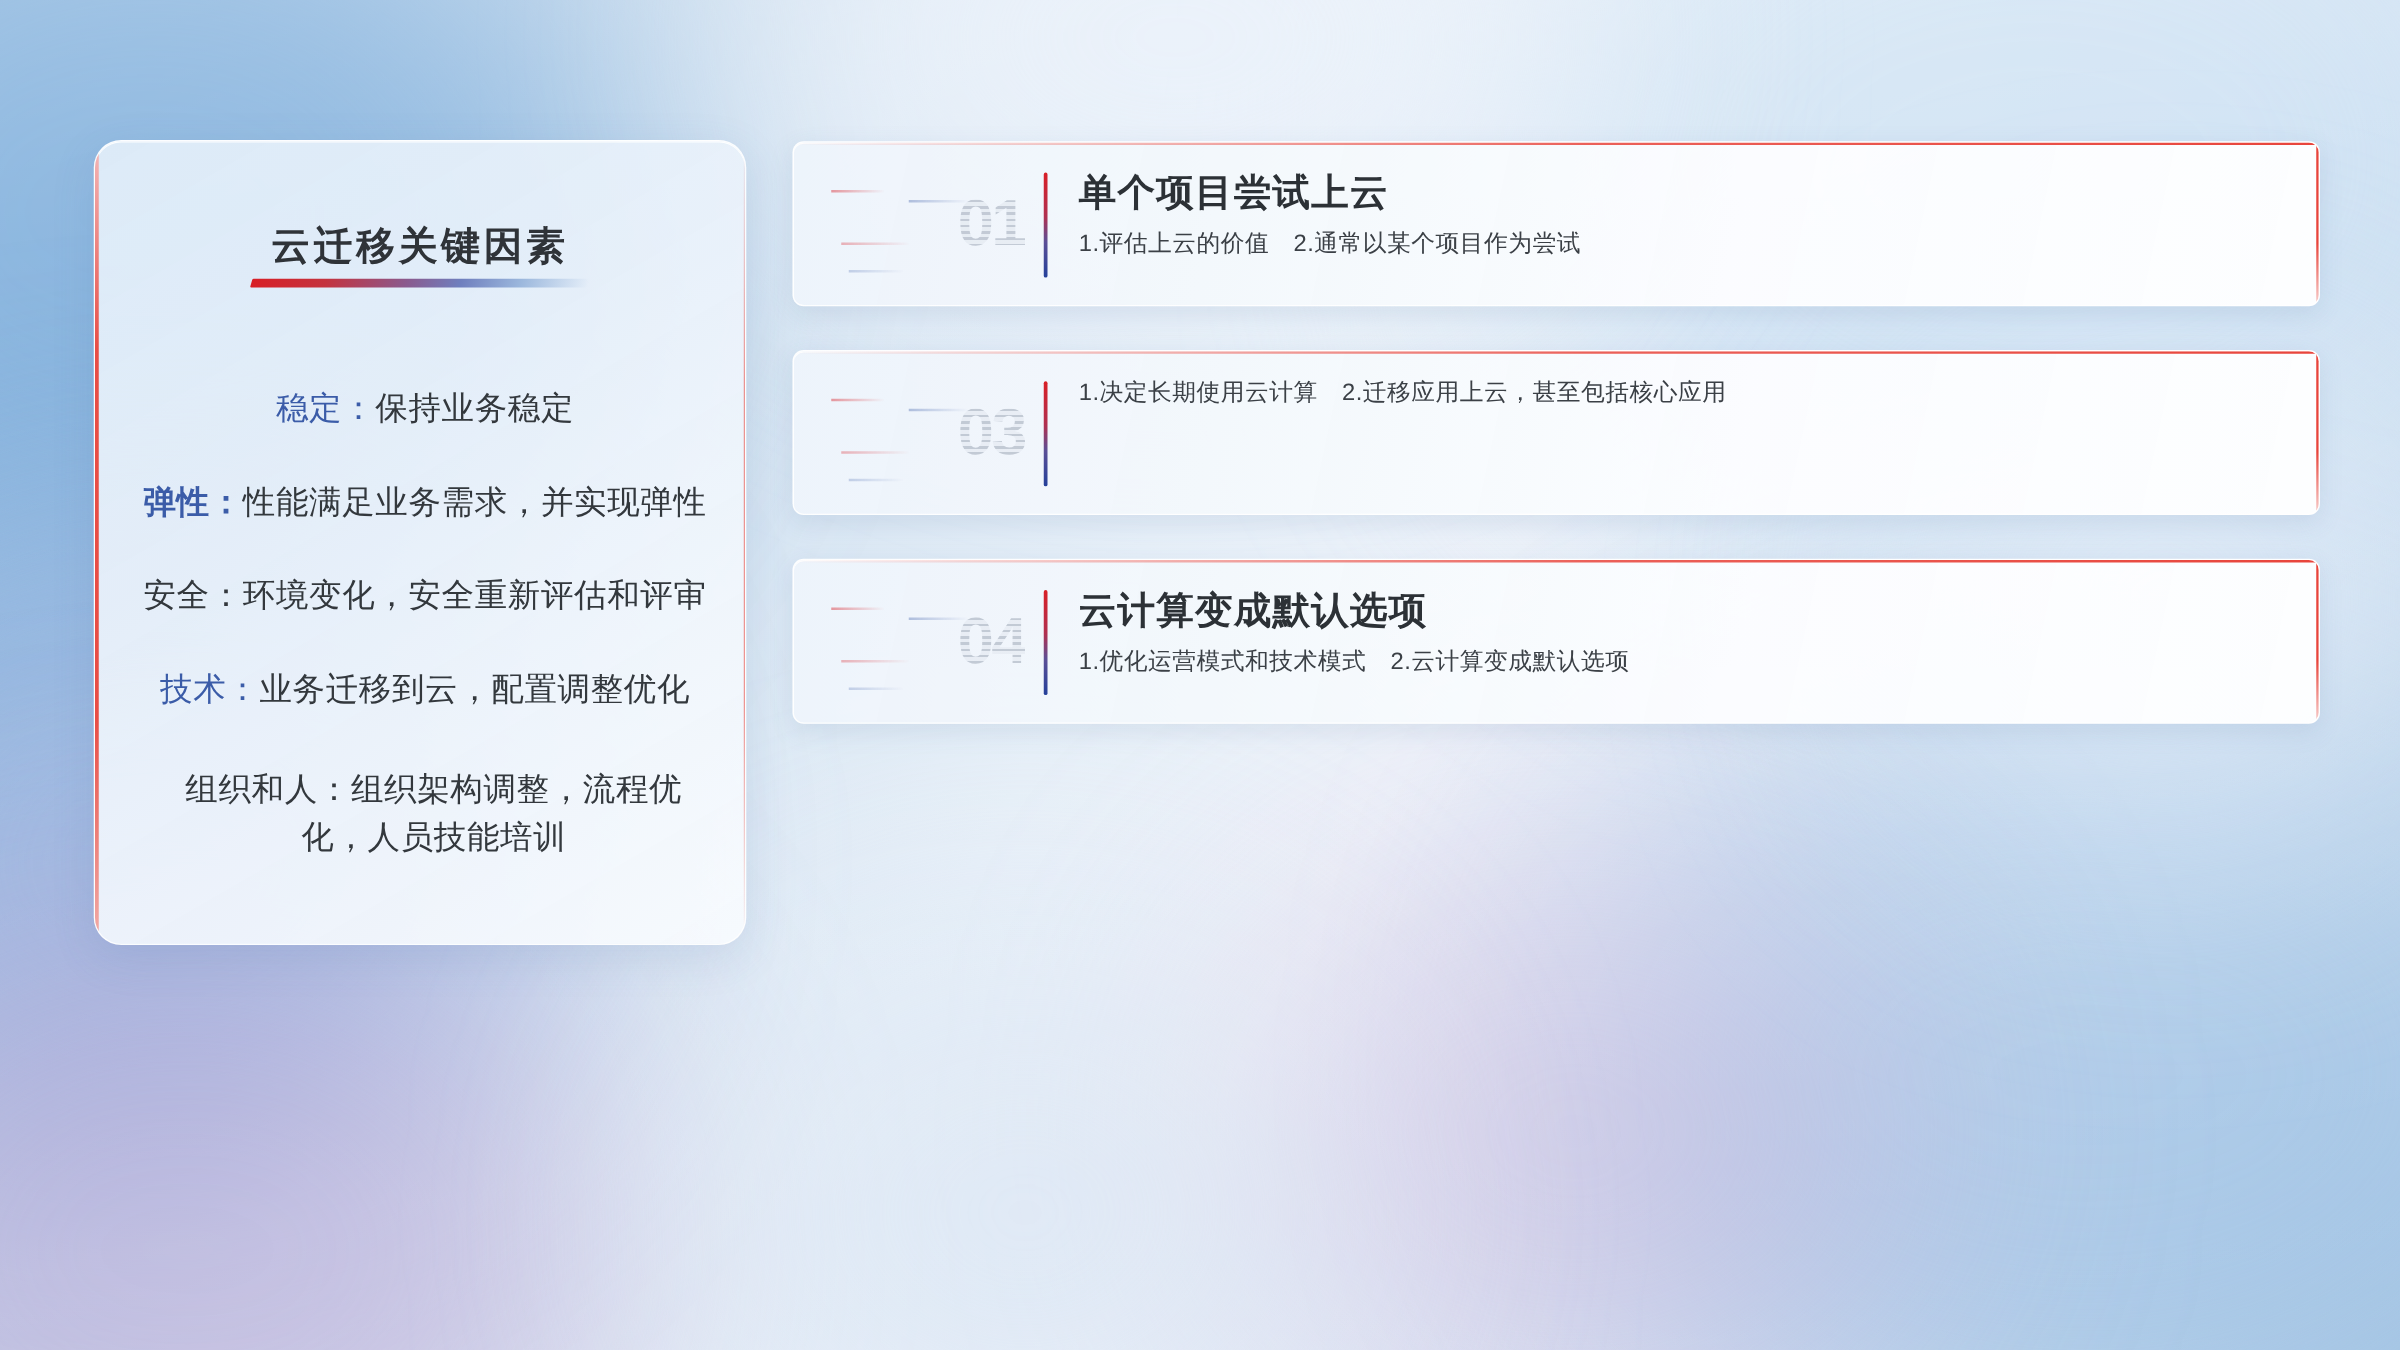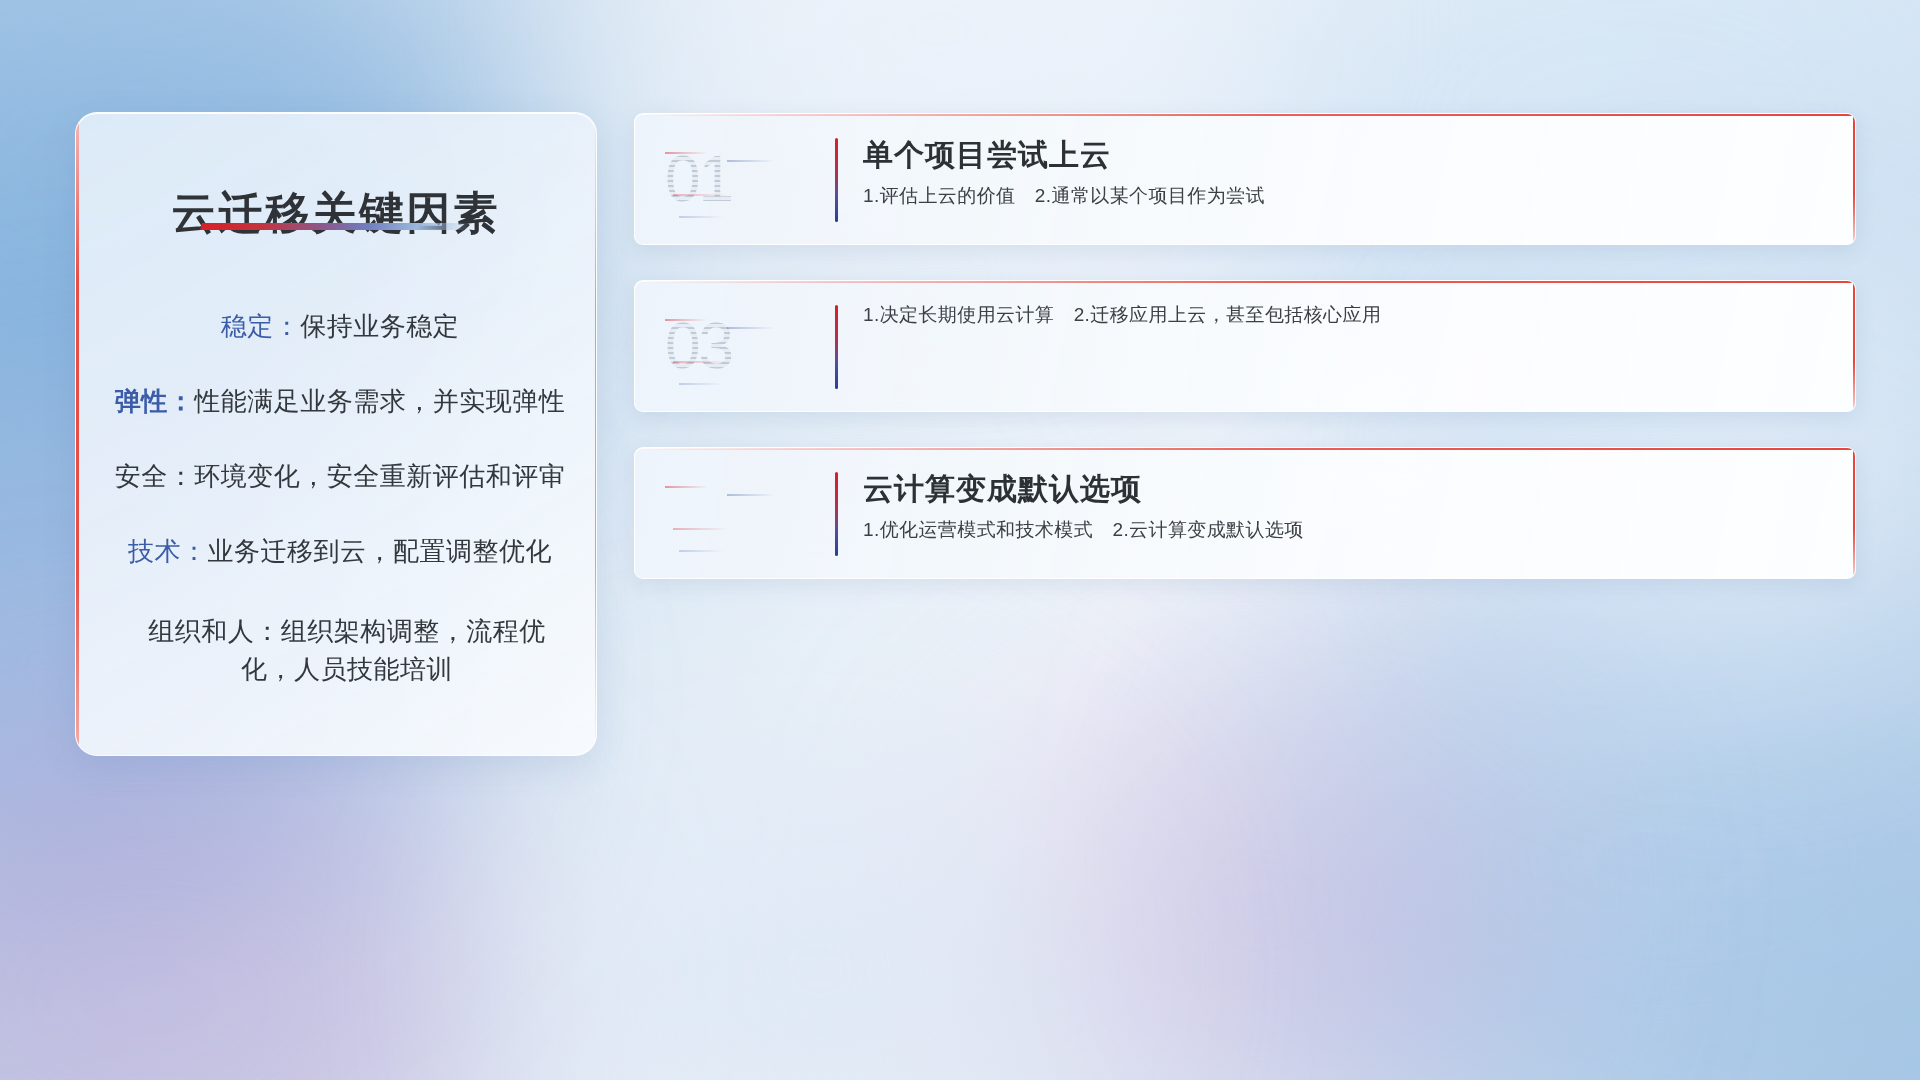--- a/index.html
+++ b/index.html
@@ -55,21 +55,21 @@
     content:"";position:absolute;left:0;top:0;bottom:0;width:3px;
     background:linear-gradient(180deg,#f5b7b7 0%,#e8453c 26%,#e8453c 72%,#f3aaa4 100%);
     opacity:.95;
   }
   #left-panel:after{
     content:"";position:absolute;right:-2px;top:0;bottom:0;width:3px;
     background:linear-gradient(180deg,rgba(245,183,183,0) 0%,rgba(232,69,60,.55) 30%,rgba(232,69,60,.55) 70%,rgba(245,183,183,0) 100%);
   }
   #panel-title{
     position:absolute;left:0;right:0;top:42px;text-align:center;
-    font-size:44px;font-weight:bold;color:#2f3338;letter-spacing:3px;
+    font-size:31px;font-weight:bold;color:#2f3338;letter-spacing:3px;
   }
   #title-rule{
     position:absolute;left:125px;top:110px;width:270px;height:7px;
     background:linear-gradient(90deg,#d81f26 0%,#c4333f 22%,#8a5a8e 46%,#6f7fbe 62%,#9cb8dd 80%,rgba(190,212,234,0) 100%);
     border-radius:1px;
     transform:skewX(-16deg);
   }
   #factor-list{position:absolute;left:32px;right:24px;top:200px;text-align:center;}
   .factor{
     font-size:26px;line-height:1.0;color:#33383d;
@@ -93,22 +93,22 @@
   .card:before{
     content:"";position:absolute;left:0;right:0;top:0;height:2px;
     background:linear-gradient(90deg,rgba(232,69,60,0) 0%,rgba(232,69,60,.22) 12%,rgba(232,69,60,.85) 52%,#e8453c 100%);
   }
   .card:after{
     content:"";position:absolute;right:0;top:0;bottom:0;width:2px;
     background:linear-gradient(180deg,#e8453c 0%,#e8453c 62%,rgba(232,69,60,.25) 100%);
   }
   .card-num{
     position:absolute;left:30px;top:16px;width:155px;height:98px;
-    font-size:64px;font-weight:normal;color:#9aa4b3;
-    letter-spacing:-2px;line-height:98px;text-align:left;
+    font-size:52px;font-weight:bold;color:#9aa4b3;
+    letter-spacing:-2px;line-height:98px;text-align:right;
     opacity:.52;
     -webkit-mask-image:repeating-linear-gradient(180deg,#000 0px,#000 2px,rgba(0,0,0,.18) 2px,rgba(0,0,0,.18) 5px);
             mask-image:repeating-linear-gradient(180deg,#000 0px,#000 2px,rgba(0,0,0,.18) 2px,rgba(0,0,0,.18) 5px);
     user-select:none;
   }
   .num-glitch{
     position:absolute;left:30px;top:16px;width:155px;height:98px;pointer-events:none;
     background:
       linear-gradient(90deg,rgba(216,31,38,.55) 0%,rgba(216,31,38,0) 55%) 0 22px/78px 2px no-repeat,
       linear-gradient(90deg,rgba(216,31,38,.40) 0%,rgba(216,31,38,0) 60%) 8px 64px/92px 2px no-repeat,
@@ -173,20 +173,21 @@
       </article>
       <article class="card">
         <div class="card-num">03</div>
         <div class="num-glitch"></div>
         <div class="card-divider"></div>
         <div class="card-body">
           <div class="card-desc">1.决定长期使用云计算　2.迁移应用上云，甚至包括核心应用</div>
         </div>
       </article>
       <article class="card">
+        <div class="card-num">04</div>
         <div class="num-glitch"></div>
         <div class="card-divider"></div>
         <div class="card-body">
           <div class="card-title">云计算变成默认选项</div>
           <div class="card-desc">1.优化运营模式和技术模式　2.云计算变成默认选项</div>
         </div>
       </article>
     </section>
 
 </div>

